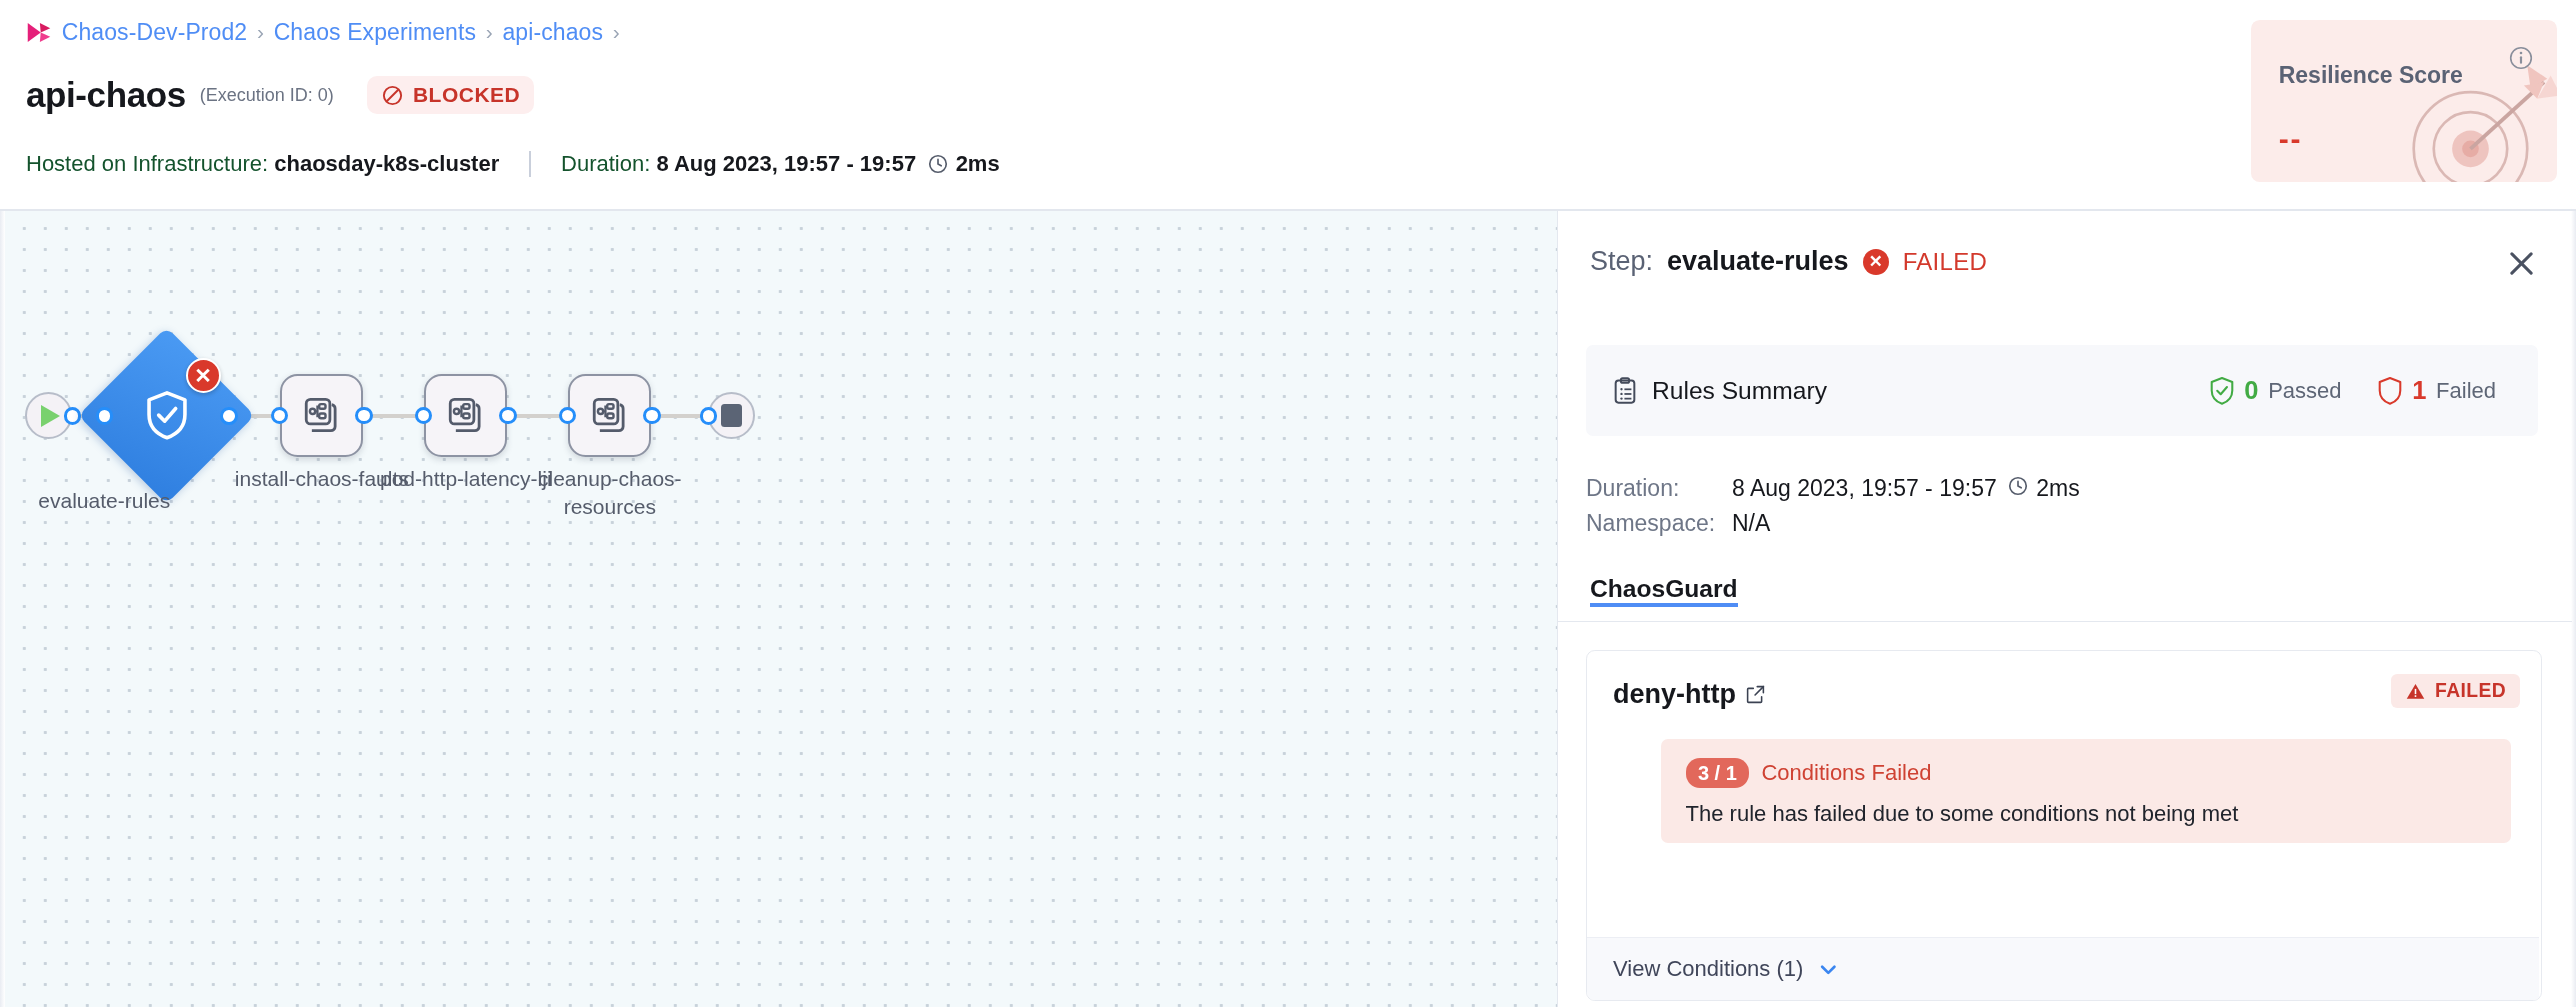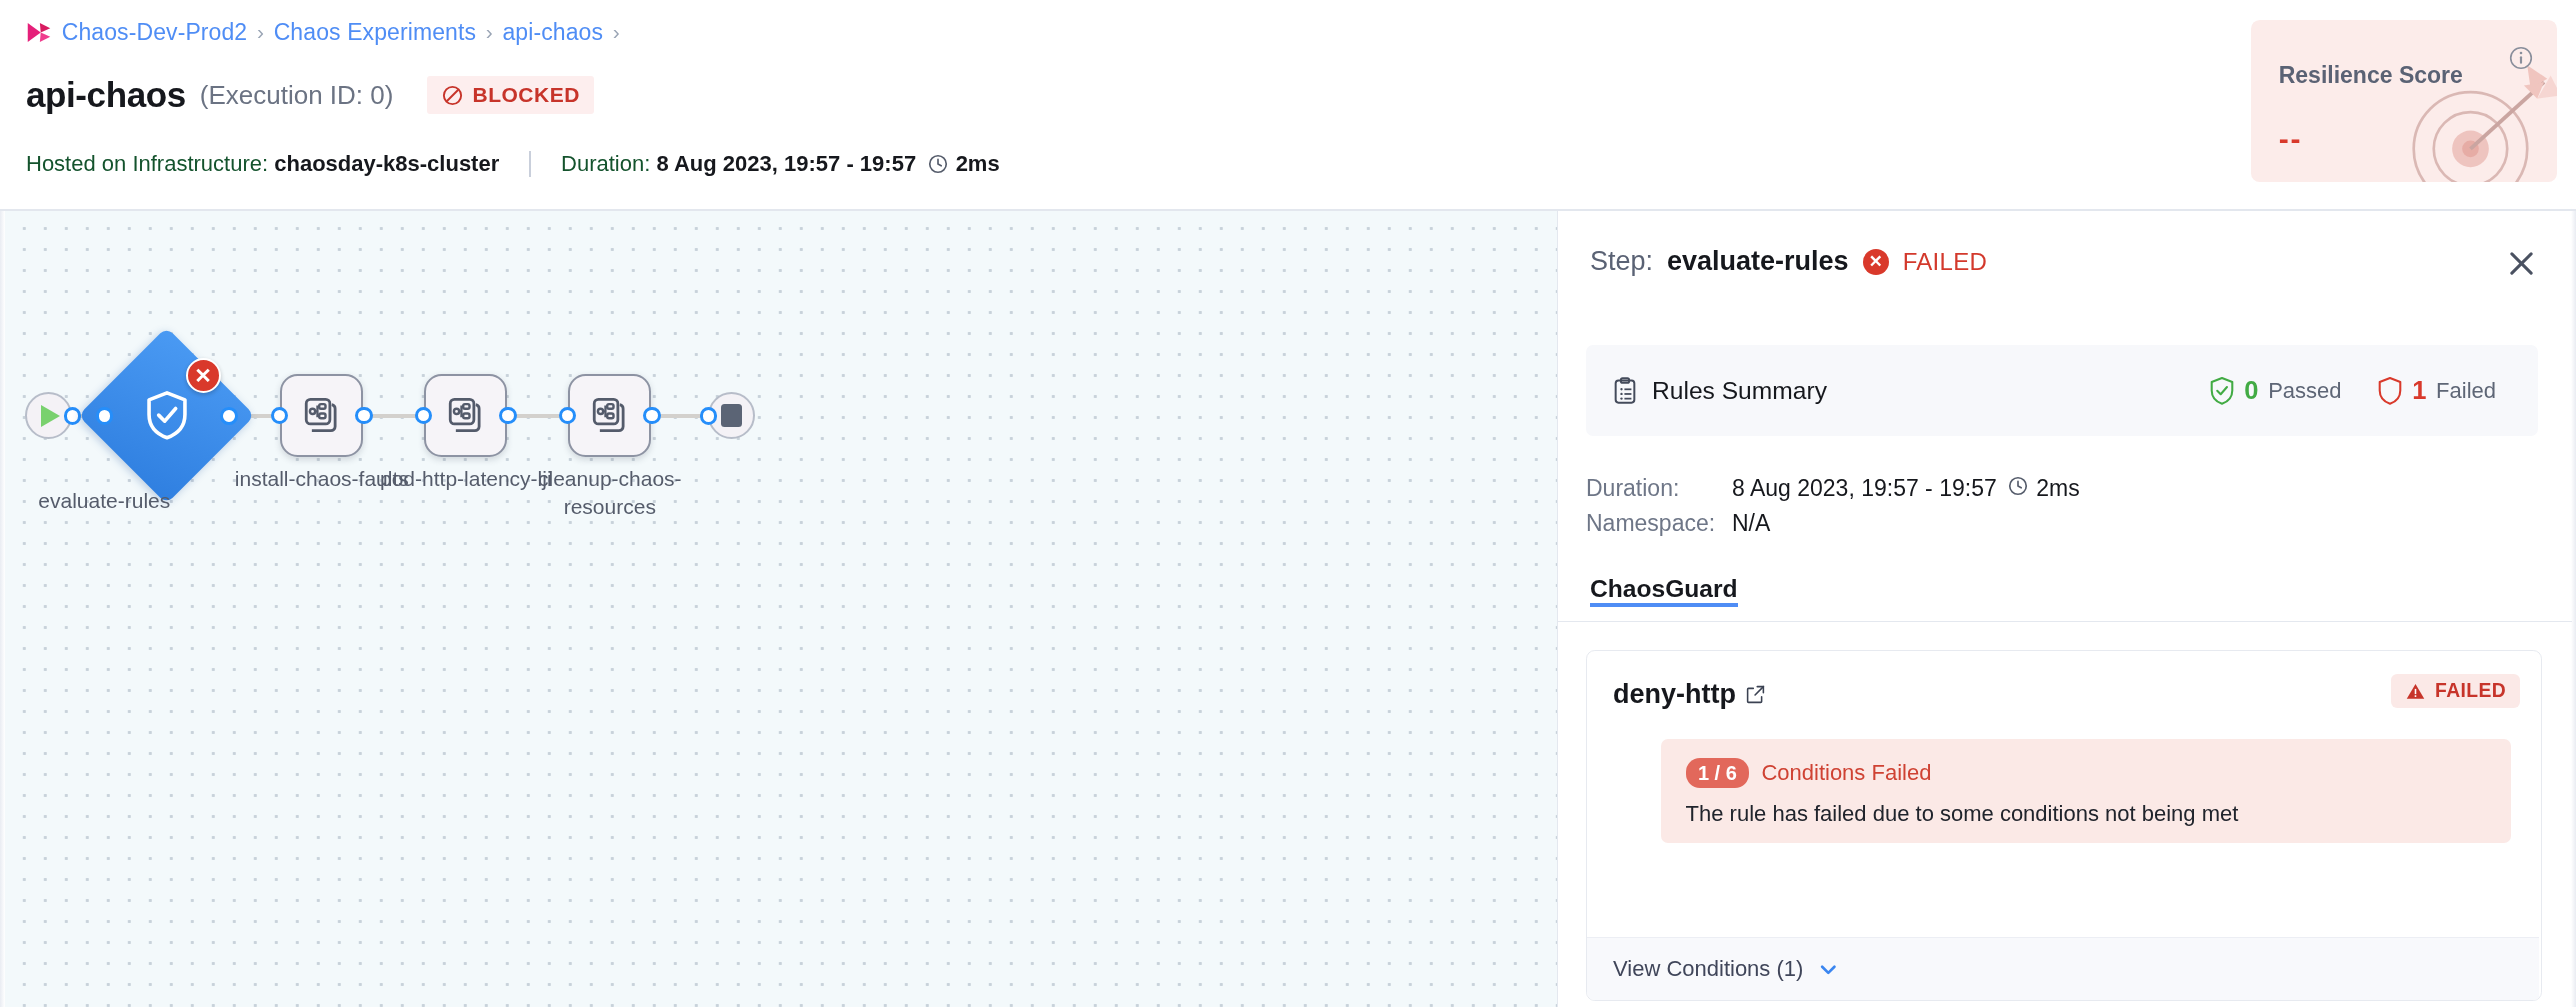--- a/index.html
+++ b/index.html
@@ -21,23 +21,23 @@
   .header { position:absolute; left:0; top:0; width:2576px; height:209px; background:#ffffff; }
 
   .breadcrumb { position:absolute; left:26px; top:18.5px; display:flex; align-items:center; gap:9.7px;
     font-size:23px; }
   .harness-logo { width:26px; height:23px; display:block; }
   .crumb { color:#4f8df5; font-size:23px; letter-spacing:0.1px; cursor:pointer; }
   .crumb-sep { color:#9aa5b5; font-size:21px; }
 
   .title-row { position:absolute; left:26px; top:75px; display:flex; align-items:center; gap:14px; }
   .title-main { font-size:35px; font-weight:bold; color:#16181d; letter-spacing:-0.4px; }
-  .title-sub { font-size:26px; color:#6b7383; }
+  .title-sub { font-size:18px; color:#6b7383; }
   .badge-blocked { display:flex; align-items:center; gap:8.8px;
-    background:#fdeeee; border-radius:3px; padding:7px 14px; margin-left:19.3px; }
+    background:#fdeeee; border-radius:10px; padding:7px 14px; margin-left:19.3px; }
   .badge-blocked .lbl { color:#c7342a; font-size:21px; font-weight:bold; letter-spacing:0.5px; }
 
   .meta-row { position:absolute; left:26px; top:151px; display:flex; align-items:center;
     font-size:22px; color:#7b8394; }
   .meta-row .lab { color:#14532d; }
   .meta-row .val { color:#16181d; font-weight:bold; }
   .meta-div { display:inline-block; width:1.8px; height:26px; background:#c9cfdb; margin:0 30px; }
   .clock-ic { margin:0 7px 0 10.5px; vertical-align:-2.6px; }
 
   
@@ -384,21 +384,21 @@
         <svg width="21" height="21" viewBox="0 0 24 24">
           <path d="M12 3.4 L22 20.2 H2 Z" fill="#c7342a"></path>
           <rect x="11.1" y="9" width="1.8" height="6" fill="#fff"></rect>
           <rect x="11.1" y="16.3" width="1.8" height="1.9" fill="#fff"></rect>
         </svg>
         <span class="lbl">FAILED</span>
       </div>
 
       <div class="cond-box">
         <div class="cb-row">
-          <span class="cb-pill">1 / 6</span>
+          <span class="cb-pill">3 / 1</span>
           <span class="cb-title">Conditions Failed</span>
         </div>
         <div class="cb-desc">The rule has failed due to some conditions not being met</div>
       </div>
 
       <div class="rc-footer">
         <span class="vc-link">
           <span>View Conditions (1)</span>
           <svg width="24.6" height="24.6" viewBox="0 0 24 24">
             <path d="M6 9.5 L12 15.5 L18 9.5" fill="none" stroke="#3b86f0" stroke-width="2.6" stroke-linecap="round" stroke-linejoin="round"></path>

